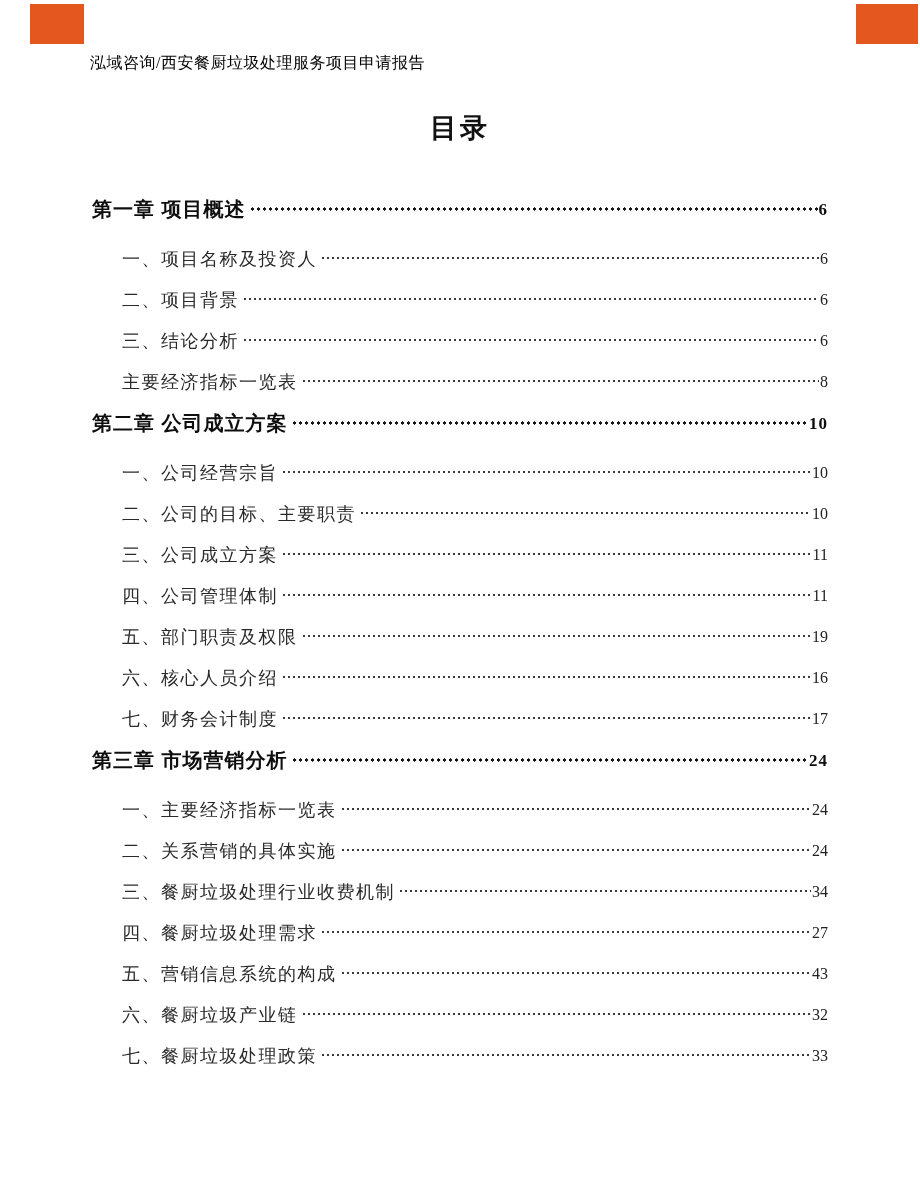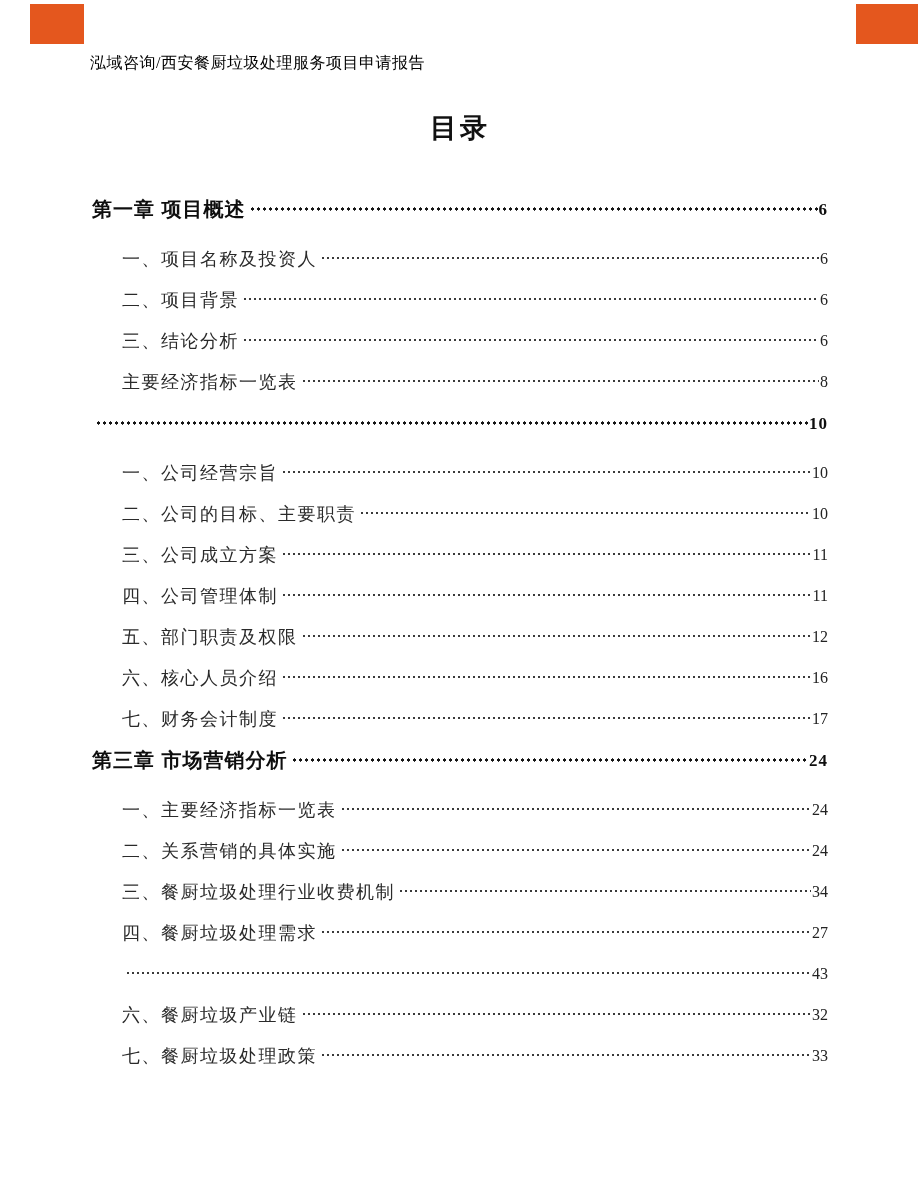--- a/index.html
+++ b/index.html
@@ -127,20 +127,21 @@
       <span class="label">三、结论分析</span>
       <span class="leader"></span>
       <span class="pagenum">6</span>
     </div>
     <div class="row sub">
       <span class="label">主要经济指标一览表</span>
       <span class="leader"></span>
       <span class="pagenum">8</span>
     </div>
     <div class="row chapter">
+      <span class="label">第二章 公司成立方案</span>
       <span class="leader"></span>
       <span class="pagenum">10</span>
     </div>
     <div class="row sub">
       <span class="label">一、公司经营宗旨</span>
       <span class="leader"></span>
       <span class="pagenum">10</span>
     </div>
     <div class="row sub">
       <span class="label">二、公司的目标、主要职责</span>
@@ -153,21 +154,21 @@
       <span class="pagenum">11</span>
     </div>
     <div class="row sub">
       <span class="label">四、公司管理体制</span>
       <span class="leader"></span>
       <span class="pagenum">11</span>
     </div>
     <div class="row sub">
       <span class="label">五、部门职责及权限</span>
       <span class="leader"></span>
-      <span class="pagenum">12</span>
+      <span class="pagenum">19</span>
     </div>
     <div class="row sub">
       <span class="label">六、核心人员介绍</span>
       <span class="leader"></span>
       <span class="pagenum">16</span>
     </div>
     <div class="row sub">
       <span class="label">七、财务会计制度</span>
       <span class="leader"></span>
       <span class="pagenum">17</span>
@@ -191,20 +192,21 @@
       <span class="label">三、餐厨垃圾处理行业收费机制</span>
       <span class="leader"></span>
       <span class="pagenum">34</span>
     </div>
     <div class="row sub">
       <span class="label">四、餐厨垃圾处理需求</span>
       <span class="leader"></span>
       <span class="pagenum">27</span>
     </div>
     <div class="row sub">
+      <span class="label">五、营销信息系统的构成</span>
       <span class="leader"></span>
       <span class="pagenum">43</span>
     </div>
     <div class="row sub">
       <span class="label">六、餐厨垃圾产业链</span>
       <span class="leader"></span>
       <span class="pagenum">32</span>
     </div>
     <div class="row sub">
       <span class="label">七、餐厨垃圾处理政策</span>

